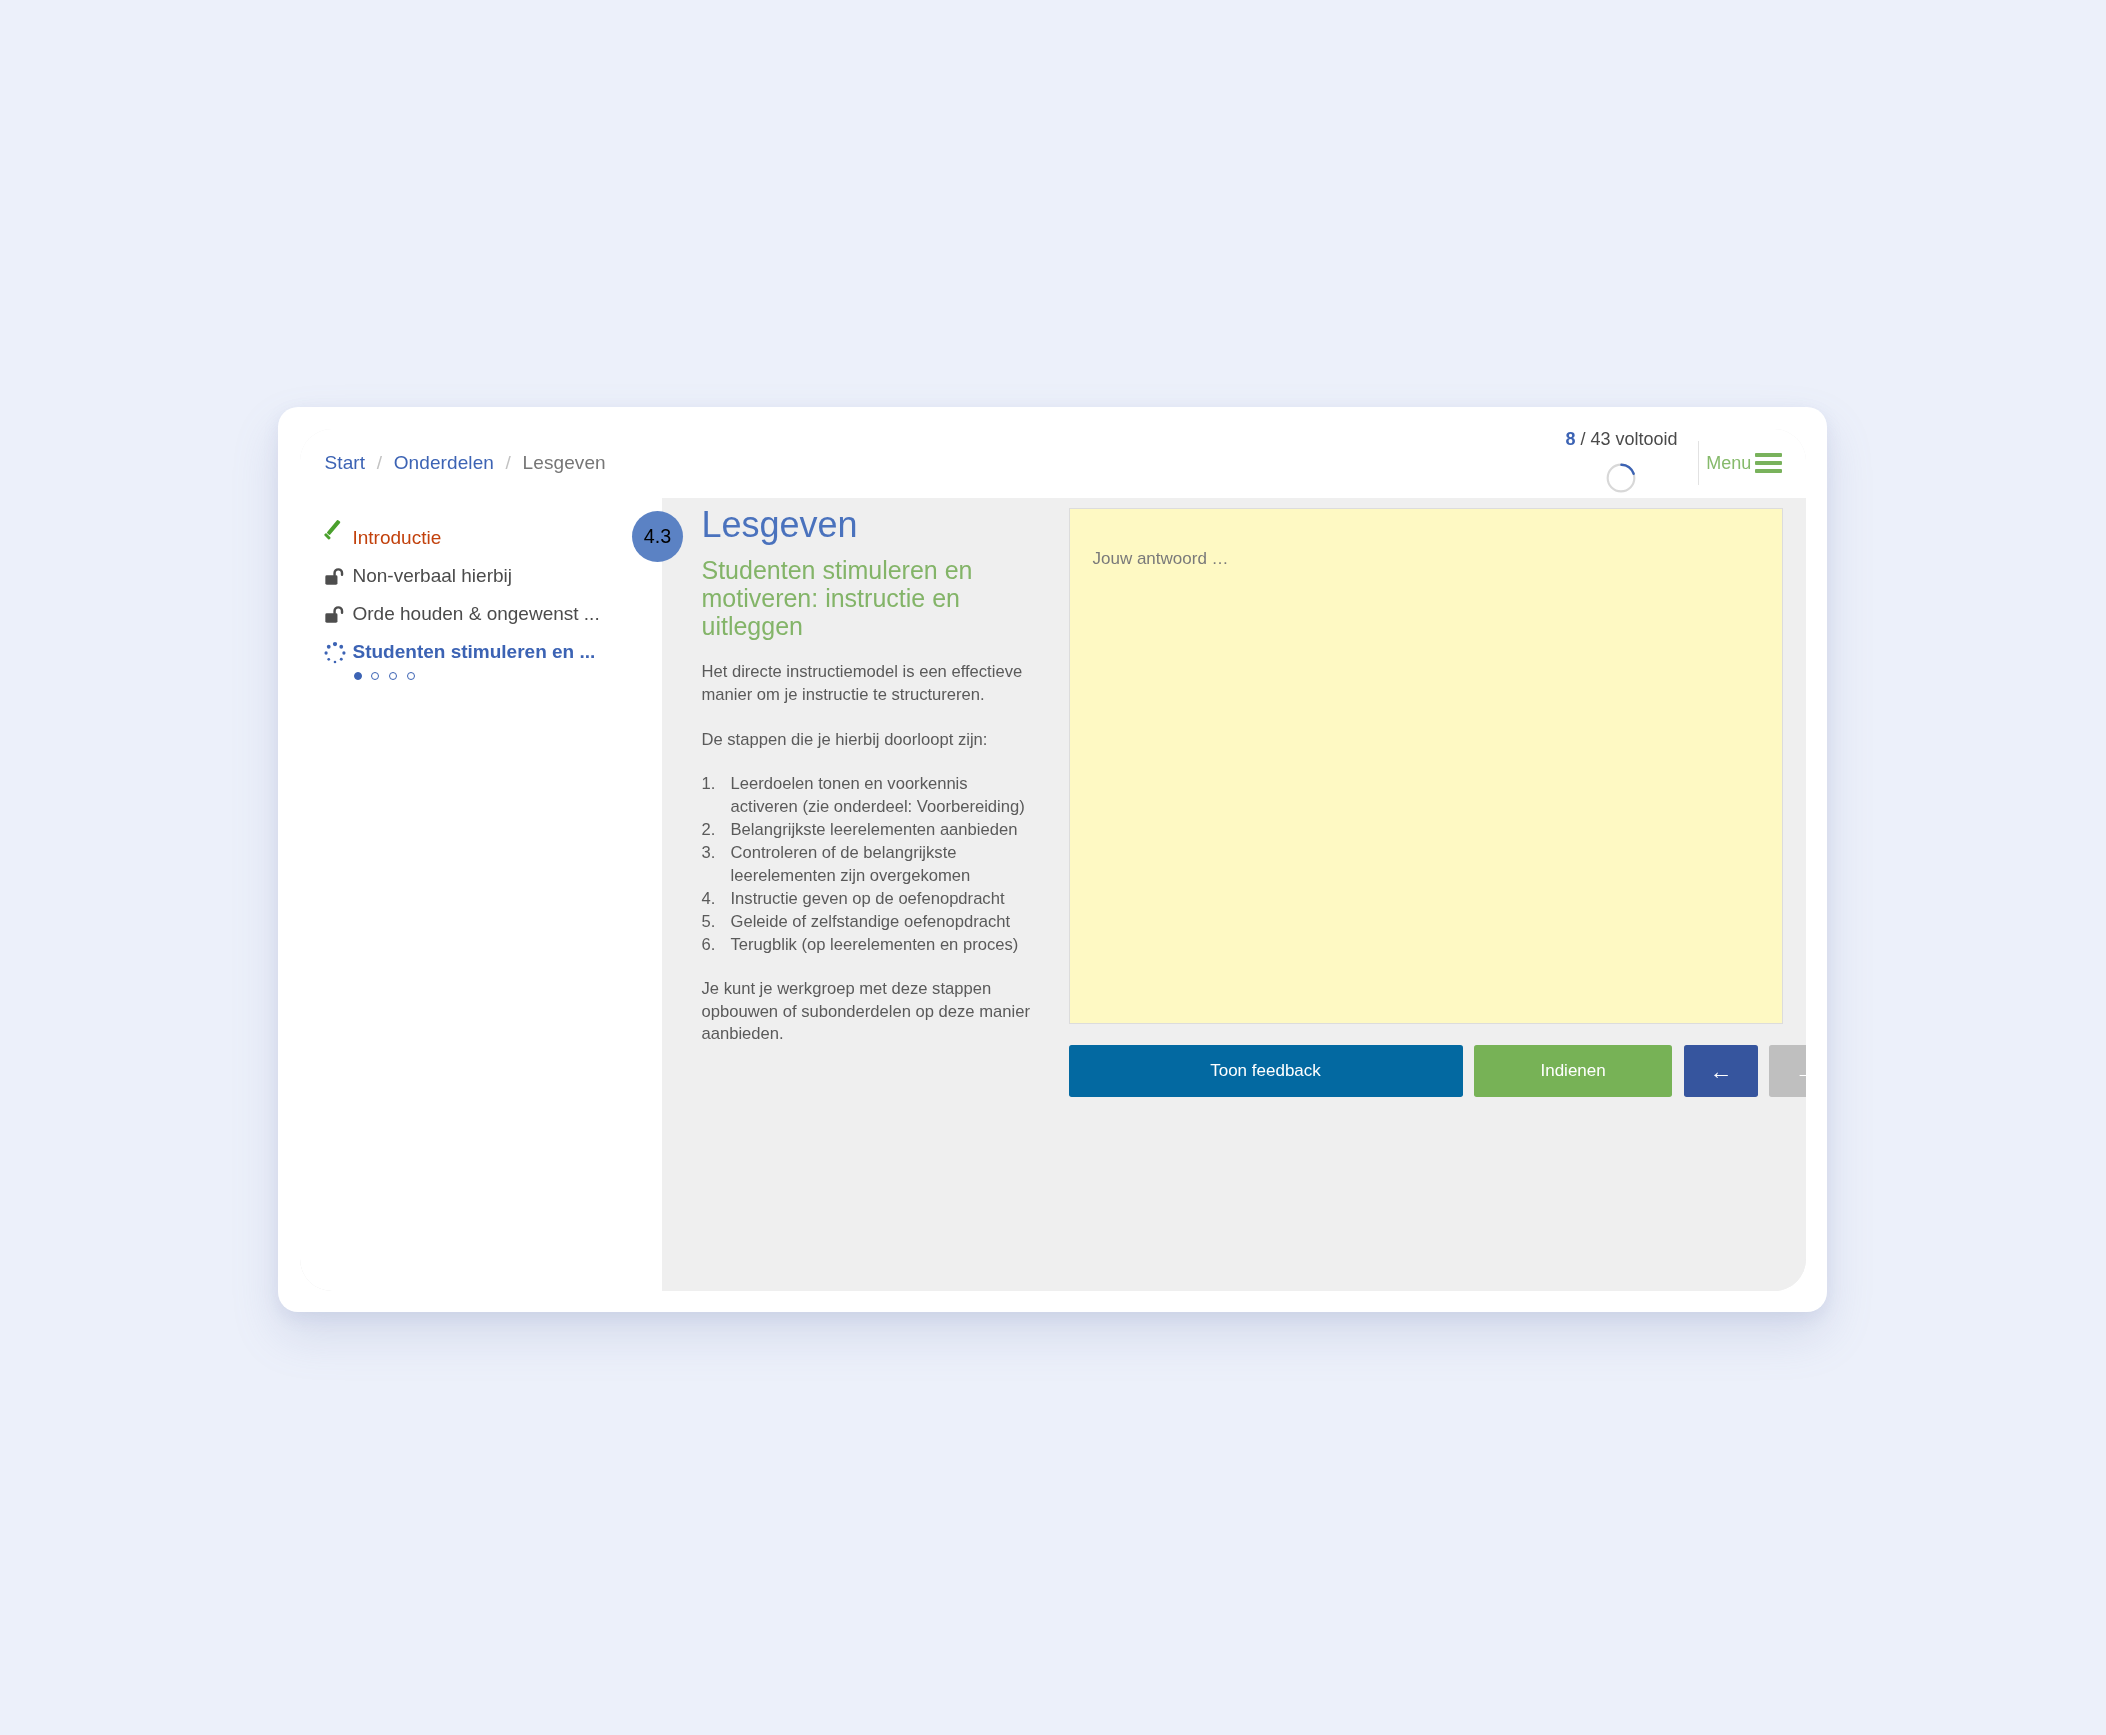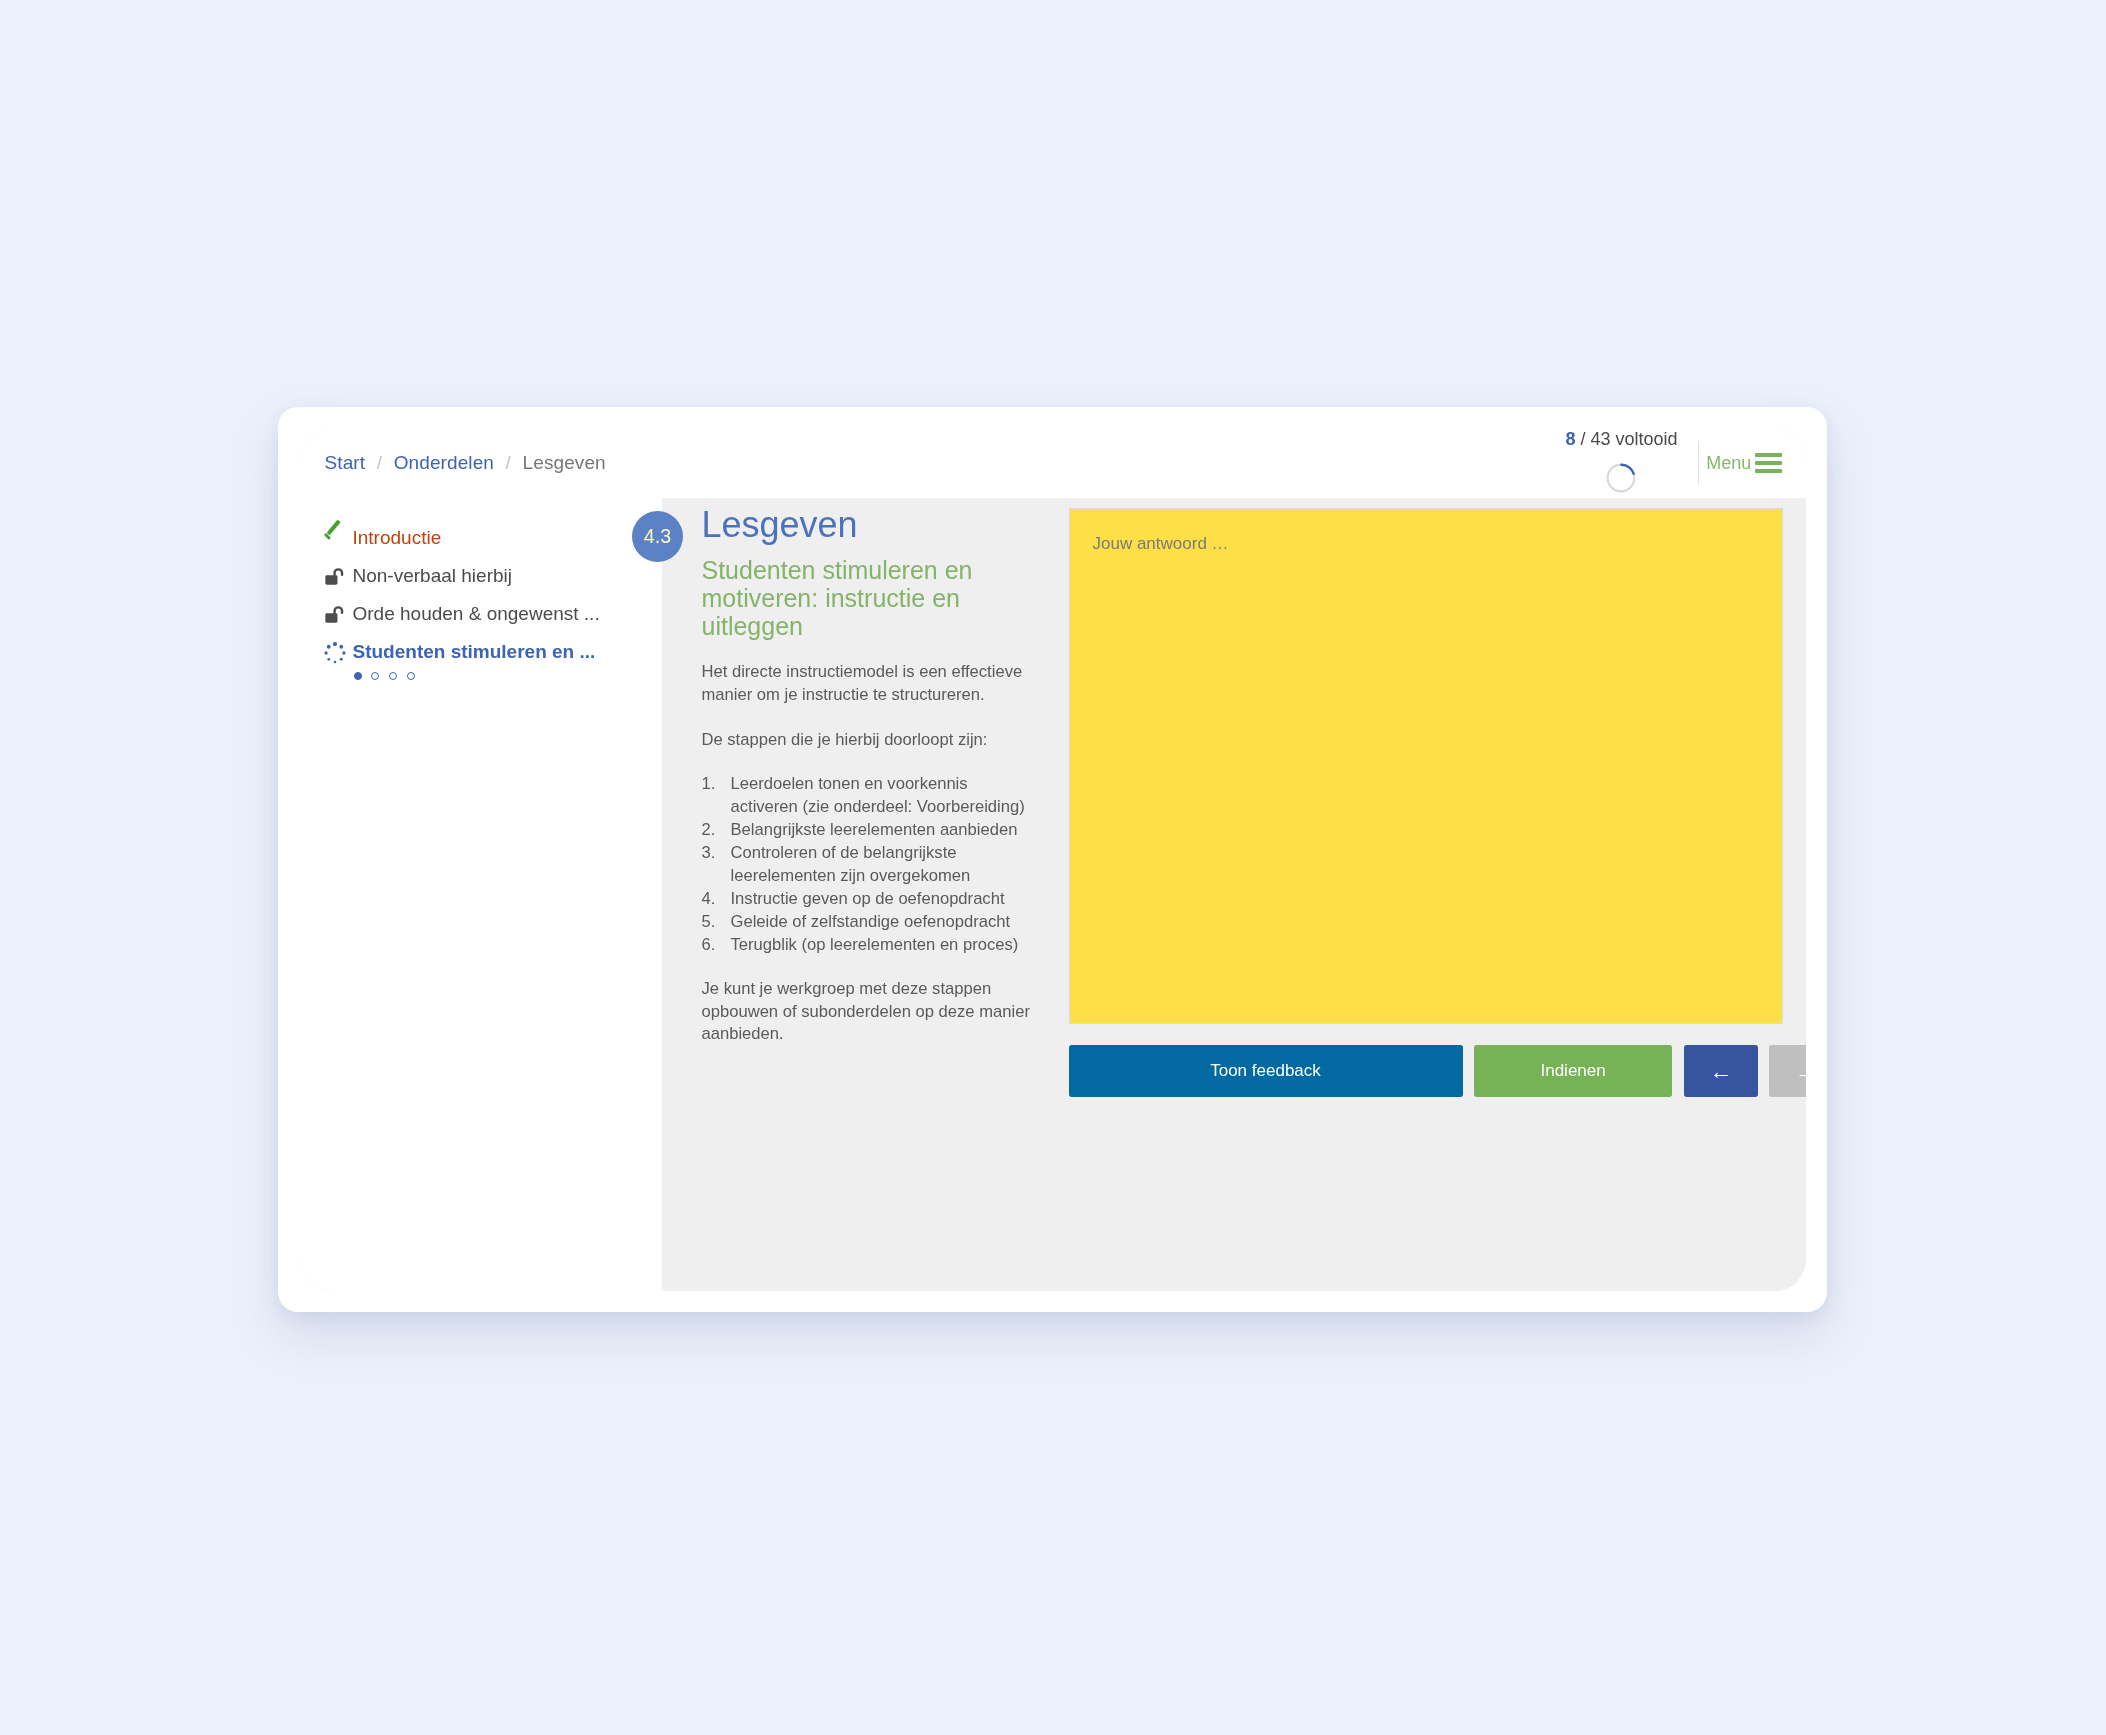--- a/index.html
+++ b/index.html
@@ -226,21 +226,21 @@
   }
 
   #lesson-badge {
     position: absolute;
     left: -29.6px;
     top: 13.4px;
     width: 51px;
     height: 51px;
     border-radius: 50%;
     background: #5b82c4;
-    color: #fef9c3;
+    color: #000000;
     display: flex;
     align-items: center;
     justify-content: center;
     font-size: 19.7px;
   }
 
   #lesson-text {
     position: absolute;
     left: 40px;
     top: 5.4px;
@@ -296,24 +296,24 @@
     position: absolute;
     left: 407px;
     right: 23px;
     top: 10.7px;
     bottom: 12.5px;
   }
   #answer-box {
     position: absolute;
     left: 0; right: 0; top: 0;
     height: 516px;
-    background: #fde047;
+    background: #fef9c3;
     border: 0.9px solid #dcdcdc;
     box-sizing: border-box;
-    padding: 25px 23px;
+    padding: 40px 23px;
     cursor: text;
   }
   #answer-placeholder {
     font-size: 17px;
     color: #7a7a7a;
   }
   #action-bar {
     position: absolute;
     left: 0; right: 0;
     top: 537px;

